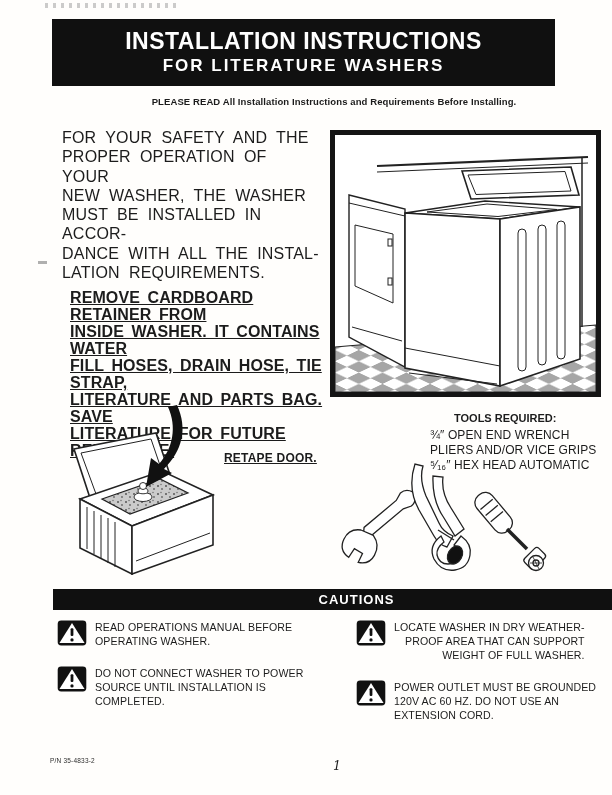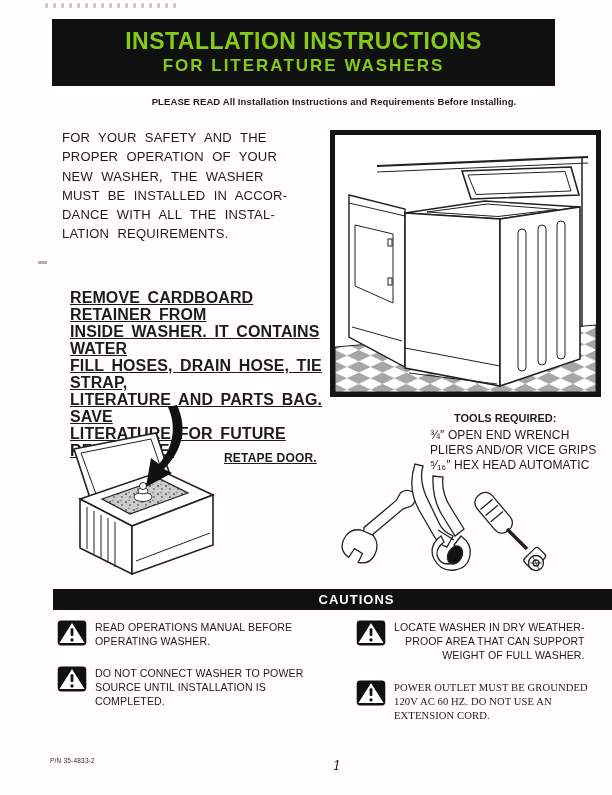--- a/index.html
+++ b/index.html
@@ -13,29 +13,29 @@
     background:var(--paper);color:var(--ink);
     font-family:"Liberation Sans",sans-serif;overflow:hidden;
   }
   .scan-noise{
     position:absolute;left:45px;top:3px;width:135px;height:5px;opacity:.45;
     background:repeating-linear-gradient(90deg,#8d8d8d 0 3px,transparent 3px 8px);
   }
   .scan-dash{position:absolute;left:38px;top:261px;width:9px;height:3px;background:#6f6f6f;opacity:.55;}
   .banner{
     position:absolute;left:52px;top:19px;width:503px;height:67px;
-    background:var(--banner-bg);color:#84cc16;
+    background:var(--banner-bg);color:#ffffff;
     display:flex;flex-direction:column;align-items:center;justify-content:center;
   }
   .banner .title{font-size:23px;font-weight:bold;letter-spacing:.5px;line-height:1.1;}
   .banner .subtitle{font-size:17px;font-weight:bold;letter-spacing:2px;line-height:1.1;margin-top:3px;}
   .notice{position:absolute;left:56px;top:96px;width:556px;text-align:center;
     font-weight:bold;font-size:9.5px;letter-spacing:.1px;}
   .safety{position:absolute;left:62px;top:128px;width:258px;
-    font-size:13px;line-height:19.3px;letter-spacing:.2px;word-spacing:4.5px;white-space:pre-line;}
+    font-size:16px;line-height:19.3px;letter-spacing:.2px;word-spacing:4.5px;white-space:pre-line;}
   .retainer{position:absolute;left:70px;top:289px;width:256px;font-weight:bold;
     font-size:16px;line-height:17px;letter-spacing:.1px;word-spacing:3px;white-space:pre-line;text-decoration:underline;}
   .frame{position:absolute;left:330px;top:130px;width:261px;height:257px;
     border:5px solid #141414;background:#fff;}
   .frame svg{display:block;}
   .retape-figure{position:absolute;left:60px;top:403px;width:190px;height:172px;}
   .retape-label{position:absolute;left:224px;top:451px;font-weight:bold;font-size:12px;
     text-decoration:underline;letter-spacing:.2px;}
   .tools{position:absolute;left:430px;top:412px;width:180px;}
   .tools .heading{font-weight:bold;font-size:11px;margin:0 0 4px 24px;}
@@ -43,21 +43,21 @@
   .tools-figure{position:absolute;left:335px;top:460px;width:260px;height:126px;}
   .cautions-bar{position:absolute;left:53px;top:589px;width:547px;height:21px;
     background:var(--banner-bg);color:#fff;display:flex;align-items:center;justify-content:center;
     font-weight:bold;font-size:13px;letter-spacing:1px;padding-left:30px;}
   .caution{position:absolute;display:flex;gap:8px;align-items:flex-start;}
   .caution .wicon{flex:0 0 auto;width:30px;height:26px;}
   .caution .ctext{font-size:10.6px;line-height:13.8px;letter-spacing:.1px;white-space:pre-line;padding-top:1px;}
   .c-l1{left:57px;top:620px;width:272px;}
   .c-l2{left:57px;top:666px;width:272px;}
   .c-r1{left:356px;top:620px;width:254px;text-align:right;}
-  .c-r2{left:356px;top:680px;width:254px;font-family:Liberation Serif, serif;}
+  .c-r2{left:356px;top:680px;width:254px;}
   .part-number{position:absolute;left:50px;top:757px;font-size:6.5px;letter-spacing:.2px;color:#2e2e2e;}
   .page-number{position:absolute;left:333px;top:758px;font-size:12.5px;
     font-family:"DejaVu Serif",serif;font-style:italic;}
 </style>
 </head>
 <body>
 
 <div class="page">
 
   <div class="scan-noise"></div>

